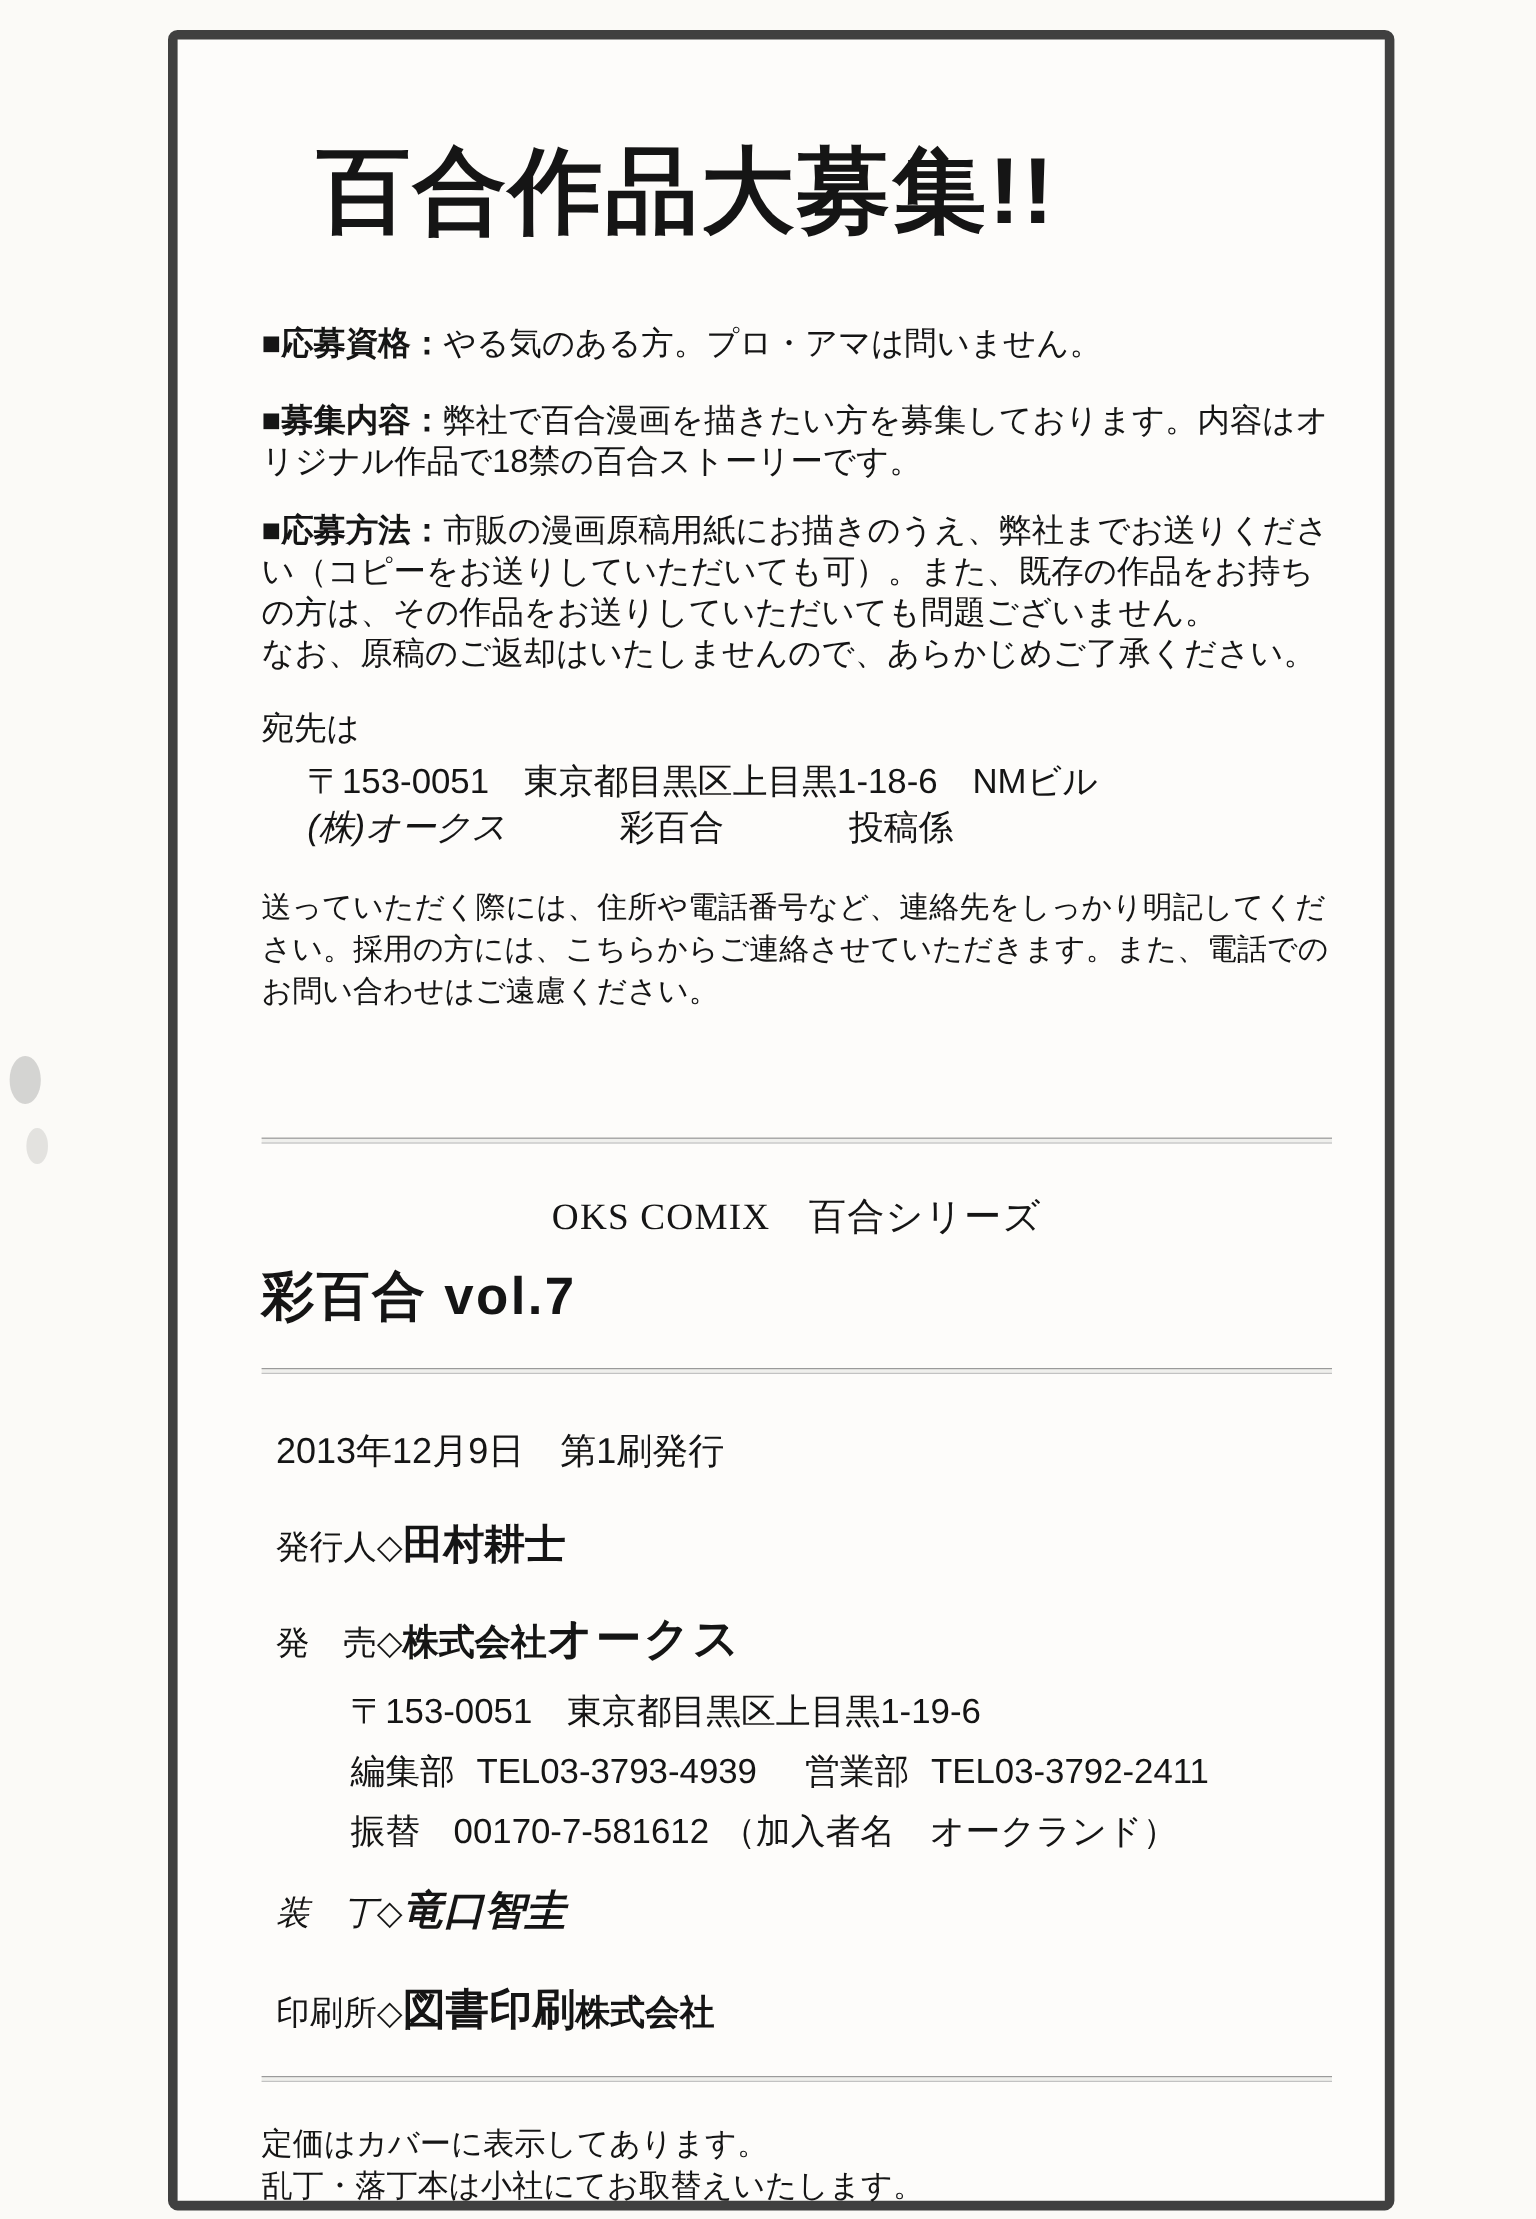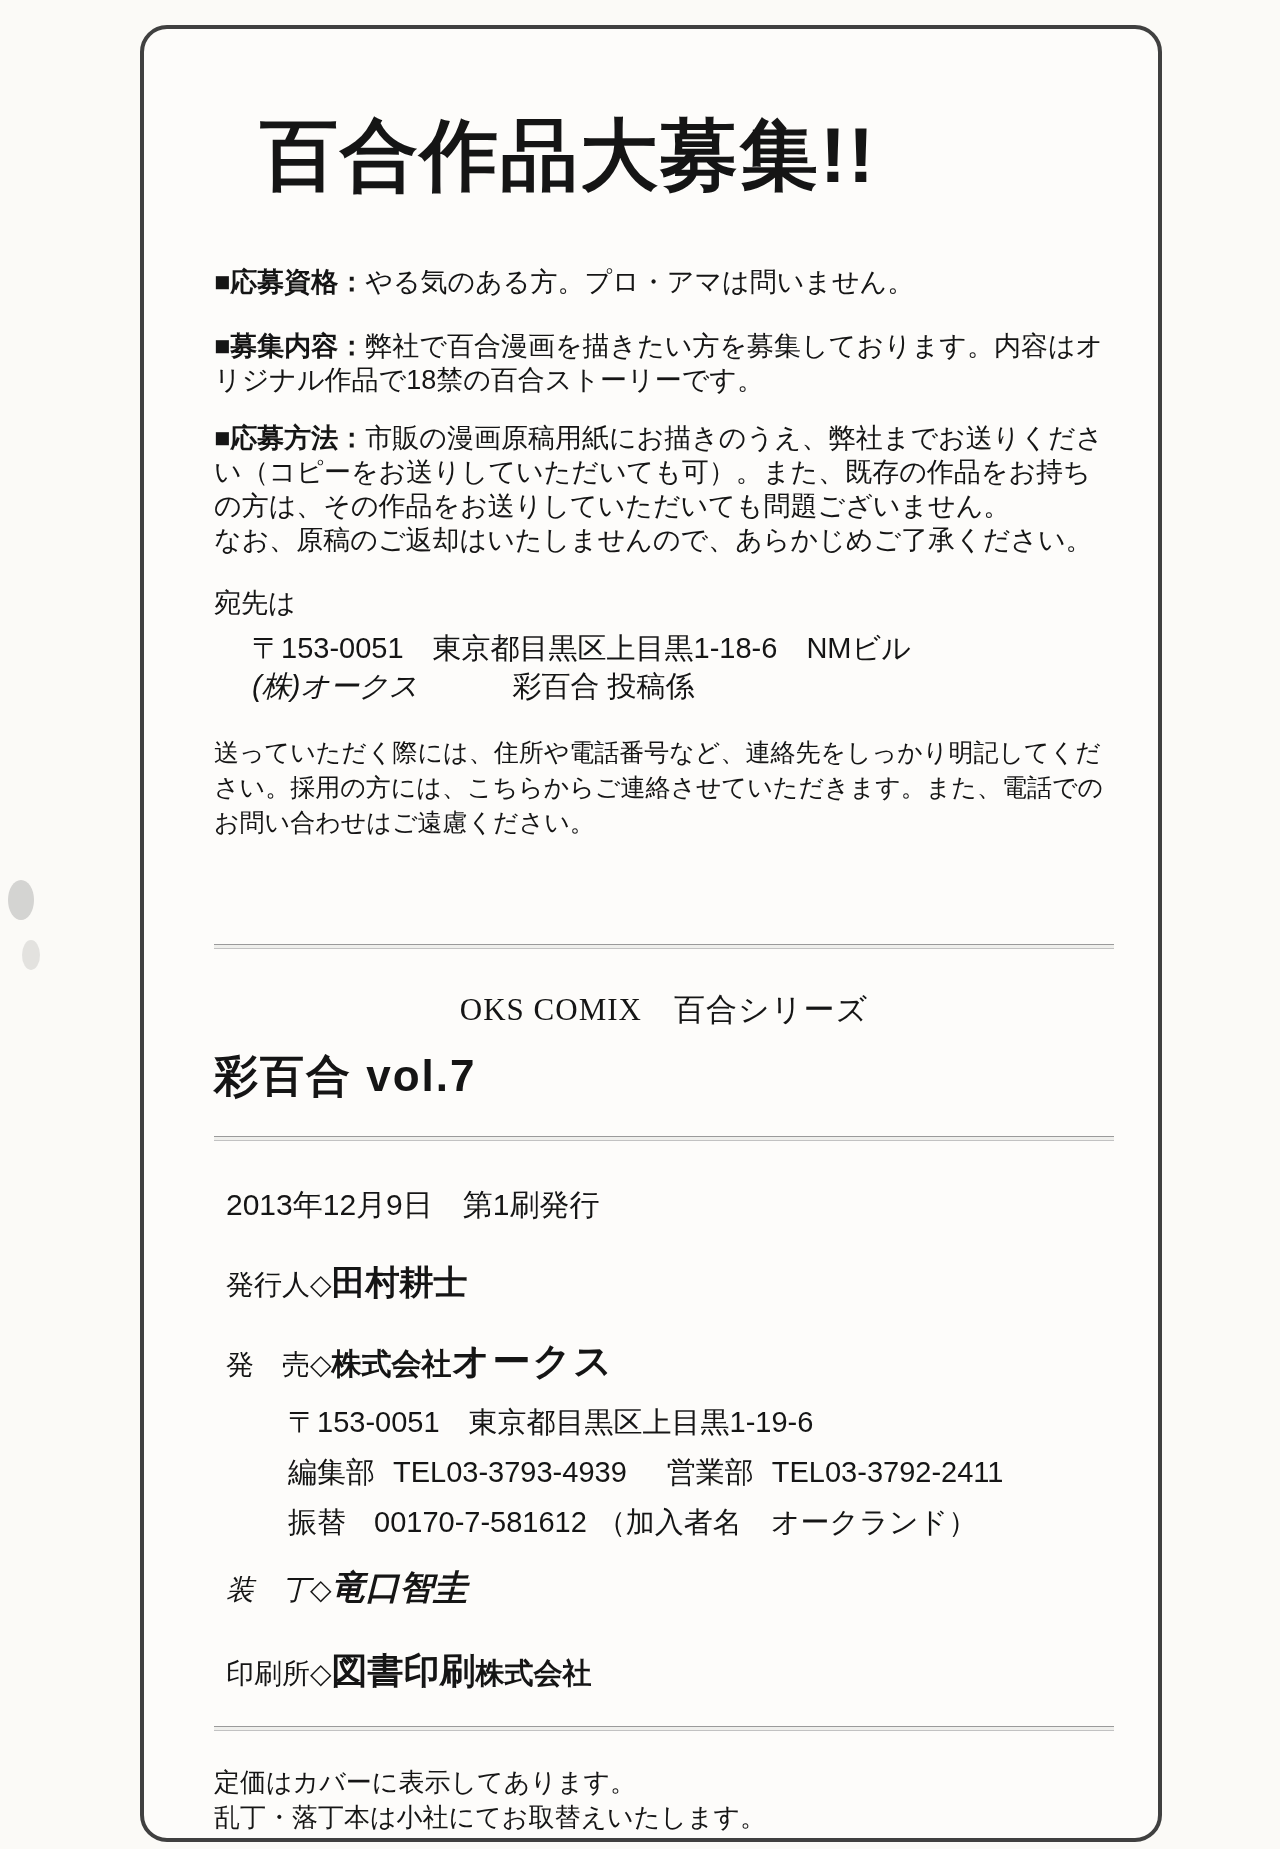--- a/index.html
+++ b/index.html
@@ -8,22 +8,22 @@
     background:#fbfaf7;
     color:#151515;
     font-family:"Liberation Sans","DejaVu Sans",sans-serif;
     position:relative;
     overflow:hidden;
   }
   .frame {
     position:absolute; left:140px; top:25px;
     width:1022px; height:1817px;
     box-sizing:border-box;
-    border:4px solid #404040;
-    border-radius:27px;
+    border:8px solid #404040;
+    border-radius:8px;
     background:#fdfcfa;
     padding:0 44px 0 70px;
   }
   .smudge { position:absolute; background:#8d8d8d; opacity:.35; border-radius:50%; }
   .smudge.s1 { left:8px; top:880px; width:26px; height:40px; }
   .smudge.s2 { left:22px; top:940px; width:18px; height:30px; opacity:.22; }
 
   .title {
     margin:78px 0 0 46px;
     font-size:78px; font-weight:900; line-height:1.25;
@@ -32,21 +32,21 @@
   .sec { font-size:27px; line-height:34px; }
   .sec .lbl { font-weight:bold; }
   .sec1 { margin-top:60px; }
   .sec2 { margin-top:30px; }
   .sec3 { margin-top:24px; }
 
   .addr-head { margin-top:28px; font-size:27px; }
   .addr-lines { margin-top:8px; padding-left:38px; font-size:29px; line-height:38px; }
   .addr-company span { display:inline-block; }
   .gap1 { margin-right:86px;font-style:italic; }
-  .gap2 { }
+  .gap2 { margin-right:96px; }
 
   .notice { margin-top:30px; font-size:25px; line-height:35px; }
 
   .rule {
     height:3px;
     border-top:1px solid #9a9a9a;
     border-bottom:1px solid #c2c2c2;
     background:#efefec;
   }
   .rule1 { margin-top:104px; }

